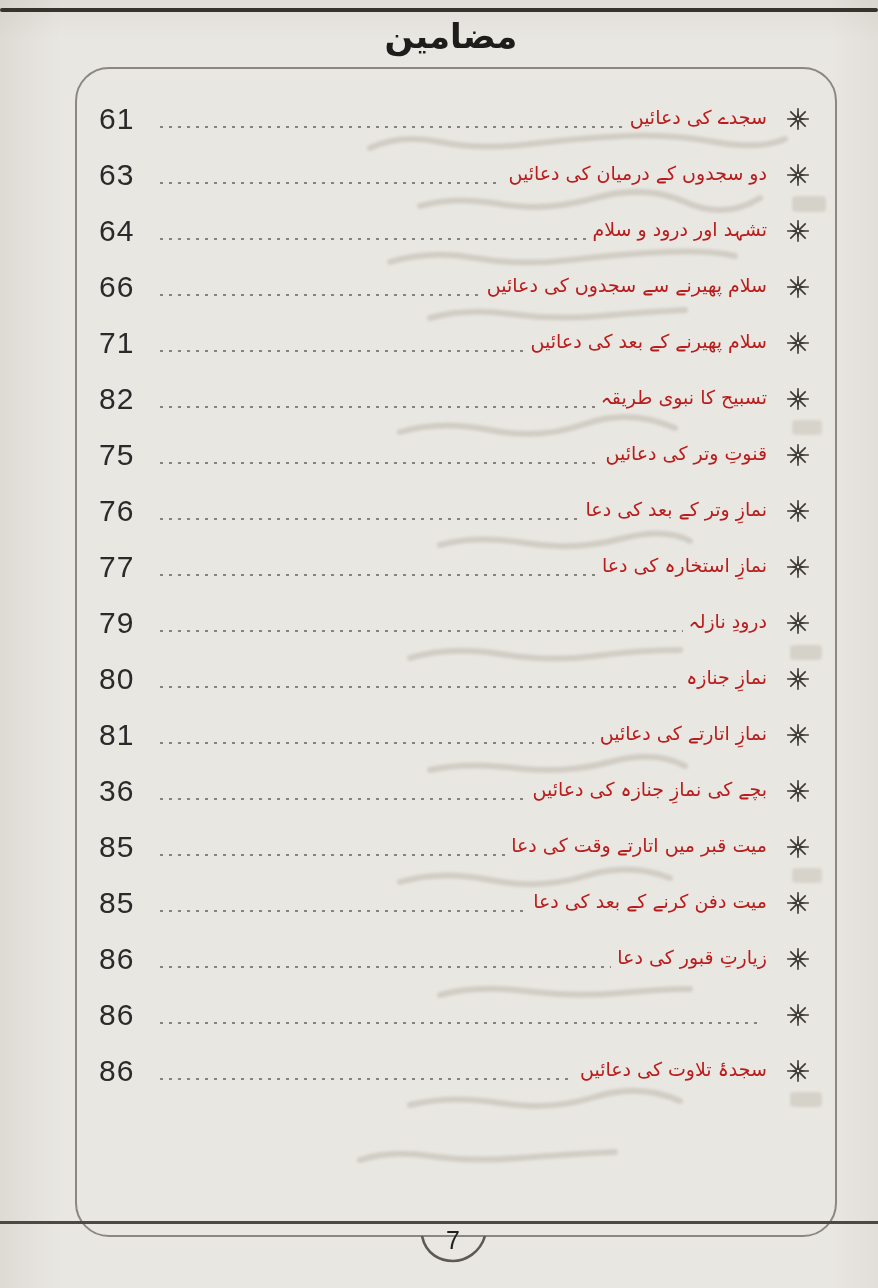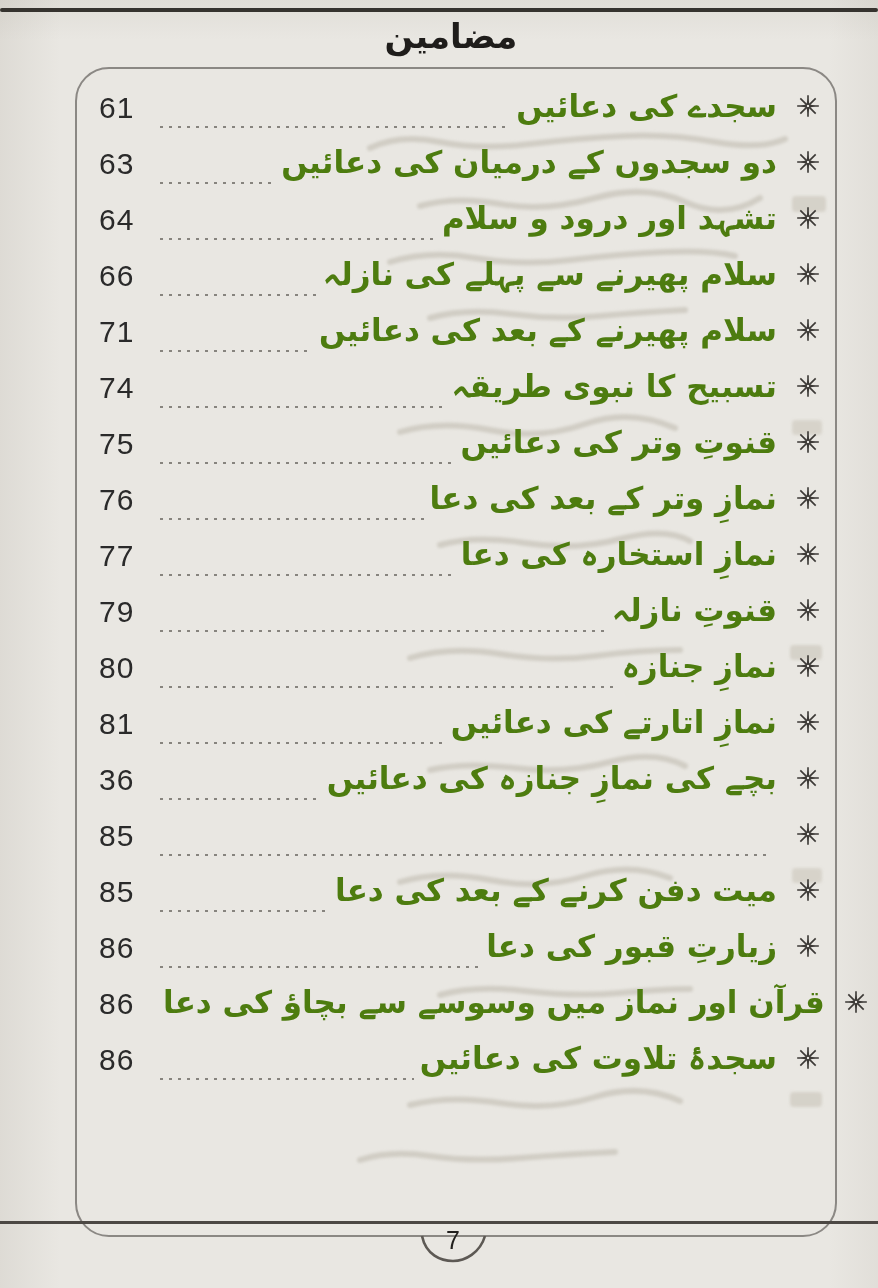--- a/index.html
+++ b/index.html
@@ -35,22 +35,22 @@
     position:absolute;left:75px;top:67px;
     width:758px;height:1144px;
     border:2px solid #8b8884;
     border-radius:34px;
     padding-top:22px;
     box-sizing:content-box;
   }
   .row{
     height:56px;
     display:flex;
-    align-items:flex-start;
-    padding:0 10px 0 22px;
+    align-items:center;
+    padding:0 20px 0 22px;
   }
   .num{
     width:56px;
     font-size:30px;
     letter-spacing:1px;
     color:#2a2a2a;
     flex:0 0 auto;
   }
   .dots{
     flex:1 1 auto;
@@ -59,23 +59,23 @@
     margin:0 6px 17px 2px;
     background-image:radial-gradient(circle,#87847e 1.3px,rgba(0,0,0,0) 1.5px);
     background-size:9px 6px;
     background-repeat:repeat-x;
     background-position:left bottom;
   }
   .title{
     flex:0 0 auto;
     direction:rtl;
     font-family:"DejaVu Sans",sans-serif;
-    font-size:31px;
-    font-weight:bold;
-    color:#4d7c0f;
+    font-size:19px;
+    font-weight:normal;
+    color:#b91c1c;
     white-space:nowrap;
     line-height:1;
     padding-bottom:4px;
   }
   .flower{
     flex:0 0 auto;
     width:30px;height:30px;
     margin-left:16px;margin-right:2px;
     display:flex;align-items:center;justify-content:center;
   }
@@ -164,21 +164,21 @@
     <path d="M12 2v20M2 12h20M4.9 4.9l14.2 14.2M19.1 4.9L4.9 19.1"></path>
     <path d="M12 5.2l2 6.8-2 6.8-2-6.8z" fill="#3d3a37" stroke="none"></path>
     <path d="M5.2 12l6.8-2 6.8 2-6.8 2z" fill="#3d3a37" stroke="none"></path>
     <circle cx="12" cy="12" r="1.6" fill="#e9e7e2" stroke="#3d3a37" stroke-width="1"></circle>
   </svg>
 </span>
   </div>
   <div class="row">
     <span class="num">66</span>
     <span class="dots"></span>
-    <span class="title">سلام پھیرنے سے پہلے کی نازلہ</span>
+    <span class="title">سلام پھیرنے سے سجدوں کی دعائیں</span>
     <span class="flower">
   <svg viewBox="0 0 24 24" fill="none" stroke="#3d3a37" stroke-width="1.5">
     <path d="M12 2v20M2 12h20M4.9 4.9l14.2 14.2M19.1 4.9L4.9 19.1"></path>
     <path d="M12 5.2l2 6.8-2 6.8-2-6.8z" fill="#3d3a37" stroke="none"></path>
     <path d="M5.2 12l6.8-2 6.8 2-6.8 2z" fill="#3d3a37" stroke="none"></path>
     <circle cx="12" cy="12" r="1.6" fill="#e9e7e2" stroke="#3d3a37" stroke-width="1"></circle>
   </svg>
 </span>
   </div>
   <div class="row">
@@ -188,21 +188,21 @@
     <span class="flower">
   <svg viewBox="0 0 24 24" fill="none" stroke="#3d3a37" stroke-width="1.5">
     <path d="M12 2v20M2 12h20M4.9 4.9l14.2 14.2M19.1 4.9L4.9 19.1"></path>
     <path d="M12 5.2l2 6.8-2 6.8-2-6.8z" fill="#3d3a37" stroke="none"></path>
     <path d="M5.2 12l6.8-2 6.8 2-6.8 2z" fill="#3d3a37" stroke="none"></path>
     <circle cx="12" cy="12" r="1.6" fill="#e9e7e2" stroke="#3d3a37" stroke-width="1"></circle>
   </svg>
 </span>
   </div>
   <div class="row">
-    <span class="num">74</span>
+    <span class="num">82</span>
     <span class="dots"></span>
     <span class="title">تسبیح کا نبوی طریقہ</span>
     <span class="flower">
   <svg viewBox="0 0 24 24" fill="none" stroke="#3d3a37" stroke-width="1.5">
     <path d="M12 2v20M2 12h20M4.9 4.9l14.2 14.2M19.1 4.9L4.9 19.1"></path>
     <path d="M12 5.2l2 6.8-2 6.8-2-6.8z" fill="#3d3a37" stroke="none"></path>
     <path d="M5.2 12l6.8-2 6.8 2-6.8 2z" fill="#3d3a37" stroke="none"></path>
     <circle cx="12" cy="12" r="1.6" fill="#e9e7e2" stroke="#3d3a37" stroke-width="1"></circle>
   </svg>
 </span>
@@ -242,21 +242,21 @@
     <path d="M12 2v20M2 12h20M4.9 4.9l14.2 14.2M19.1 4.9L4.9 19.1"></path>
     <path d="M12 5.2l2 6.8-2 6.8-2-6.8z" fill="#3d3a37" stroke="none"></path>
     <path d="M5.2 12l6.8-2 6.8 2-6.8 2z" fill="#3d3a37" stroke="none"></path>
     <circle cx="12" cy="12" r="1.6" fill="#e9e7e2" stroke="#3d3a37" stroke-width="1"></circle>
   </svg>
 </span>
   </div>
   <div class="row">
     <span class="num">79</span>
     <span class="dots"></span>
-    <span class="title">قنوتِ نازلہ</span>
+    <span class="title">درودِ نازلہ</span>
     <span class="flower">
   <svg viewBox="0 0 24 24" fill="none" stroke="#3d3a37" stroke-width="1.5">
     <path d="M12 2v20M2 12h20M4.9 4.9l14.2 14.2M19.1 4.9L4.9 19.1"></path>
     <path d="M12 5.2l2 6.8-2 6.8-2-6.8z" fill="#3d3a37" stroke="none"></path>
     <path d="M5.2 12l6.8-2 6.8 2-6.8 2z" fill="#3d3a37" stroke="none"></path>
     <circle cx="12" cy="12" r="1.6" fill="#e9e7e2" stroke="#3d3a37" stroke-width="1"></circle>
   </svg>
 </span>
   </div>
   <div class="row">
@@ -294,20 +294,21 @@
     <path d="M12 2v20M2 12h20M4.9 4.9l14.2 14.2M19.1 4.9L4.9 19.1"></path>
     <path d="M12 5.2l2 6.8-2 6.8-2-6.8z" fill="#3d3a37" stroke="none"></path>
     <path d="M5.2 12l6.8-2 6.8 2-6.8 2z" fill="#3d3a37" stroke="none"></path>
     <circle cx="12" cy="12" r="1.6" fill="#e9e7e2" stroke="#3d3a37" stroke-width="1"></circle>
   </svg>
 </span>
   </div>
   <div class="row">
     <span class="num">85</span>
     <span class="dots"></span>
+    <span class="title">میت قبر میں اتارتے وقت کی دعا</span>
     <span class="flower">
   <svg viewBox="0 0 24 24" fill="none" stroke="#3d3a37" stroke-width="1.5">
     <path d="M12 2v20M2 12h20M4.9 4.9l14.2 14.2M19.1 4.9L4.9 19.1"></path>
     <path d="M12 5.2l2 6.8-2 6.8-2-6.8z" fill="#3d3a37" stroke="none"></path>
     <path d="M5.2 12l6.8-2 6.8 2-6.8 2z" fill="#3d3a37" stroke="none"></path>
     <circle cx="12" cy="12" r="1.6" fill="#e9e7e2" stroke="#3d3a37" stroke-width="1"></circle>
   </svg>
 </span>
   </div>
   <div class="row">
@@ -332,21 +333,20 @@
     <path d="M12 2v20M2 12h20M4.9 4.9l14.2 14.2M19.1 4.9L4.9 19.1"></path>
     <path d="M12 5.2l2 6.8-2 6.8-2-6.8z" fill="#3d3a37" stroke="none"></path>
     <path d="M5.2 12l6.8-2 6.8 2-6.8 2z" fill="#3d3a37" stroke="none"></path>
     <circle cx="12" cy="12" r="1.6" fill="#e9e7e2" stroke="#3d3a37" stroke-width="1"></circle>
   </svg>
 </span>
   </div>
   <div class="row">
     <span class="num">86</span>
     <span class="dots"></span>
-    <span class="title">قرآن اور نماز میں وسوسے سے بچاؤ کی دعا</span>
     <span class="flower">
   <svg viewBox="0 0 24 24" fill="none" stroke="#3d3a37" stroke-width="1.5">
     <path d="M12 2v20M2 12h20M4.9 4.9l14.2 14.2M19.1 4.9L4.9 19.1"></path>
     <path d="M12 5.2l2 6.8-2 6.8-2-6.8z" fill="#3d3a37" stroke="none"></path>
     <path d="M5.2 12l6.8-2 6.8 2-6.8 2z" fill="#3d3a37" stroke="none"></path>
     <circle cx="12" cy="12" r="1.6" fill="#e9e7e2" stroke="#3d3a37" stroke-width="1"></circle>
   </svg>
 </span>
   </div>
   <div class="row">

